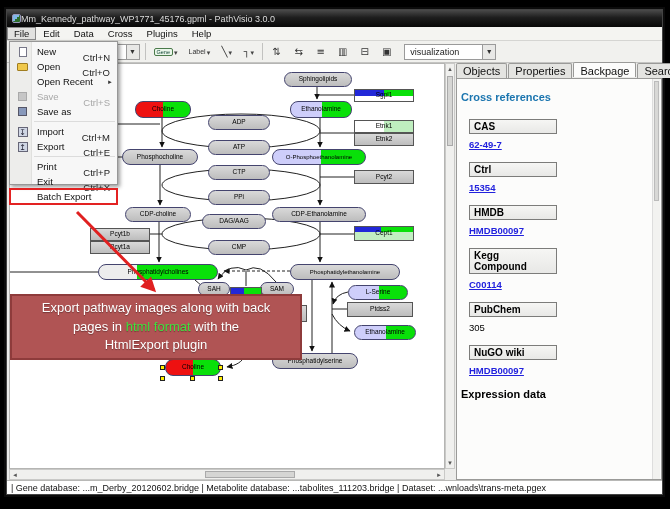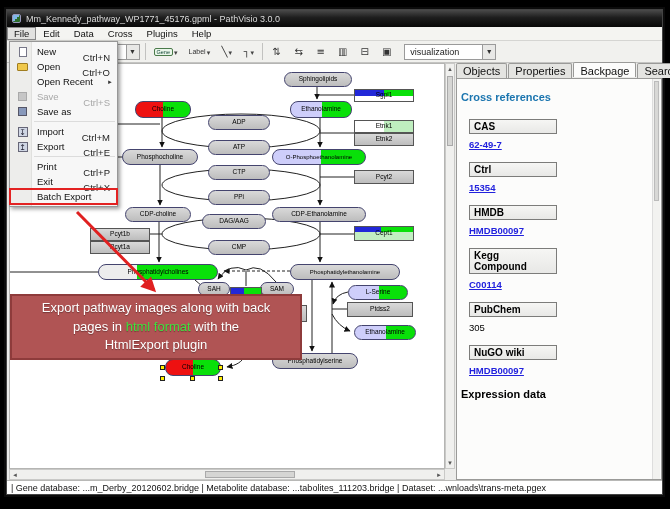--- a/index.html
+++ b/index.html
@@ -7,21 +7,21 @@
   body { background:#000; position:relative; overflow:hidden;
          font-family:"Liberation Sans", sans-serif; }
 
   .window { position:absolute; left:6px; top:9px; width:657px; height:486px;
             background:#ececea; border:1px solid #444; box-shadow:0 0 0 2px #0c0c0c; }
 
   
   .titlebar { position:absolute; left:0; top:0; width:100%; height:17px;
               background:linear-gradient(#4a4a4a,#1d1d1d 45%,#080808);
               color:#dcdcdc; font-size:9px; display:flex; align-items:center;
-              padding-left:5px; gap:5px; }
+              padding-left:5px; }
   .appicon { width:9px; height:9px; border-radius:2px; flex:0 0 auto;
              background:linear-gradient(135deg,#7fb7e8 0 50%,#2c6e2c 50%); border:1px solid #99b; }
 
   
   .menubar { position:absolute; left:0; top:17px; width:100%; height:14px;
              background:#f4f4f1; border-bottom:1px solid #d5d5d2; display:flex;
              align-items:center; font-size:9.5px; color:#111; }
   .menubar .mitem { padding:1px 7px; }
   .menubar .mitem.active { background:#e2e2e0; border:1px solid #8a8a8a; padding:0 6px; }
 
@@ -71,21 +71,21 @@
 
   
   .callout { position:absolute; left:0; top:230px; width:292px; height:66px; z-index:40;
              background:#b05454; border:2px solid #8e3b3b; color:#fff;
              font-weight:normal; font-size:13px; text-align:center; line-height:1.45;
              display:flex; flex-direction:column; justify-content:center;
              text-shadow:0 1px 1px rgba(0,0,0,.35); }
   .callout .em { color:#3fe03f; }
 
   
-  .filemenu { position:absolute; left:2px; top:31px; width:109px; height:166px; z-index:50;
+  .filemenu { position:absolute; left:2px; top:31px; width:109px; height:144px; z-index:50;
               background:#f7f7f7; border:1px solid #979797; box-shadow:2px 2px 4px rgba(0,0,0,.4);
               font-size:9.5px; color:#111; padding:2px 0; }
   .filemenu::before { content:""; position:absolute; left:0; top:0; width:21px; height:100%;
                       background:#ededeb; border-right:1px solid #e0e0de; }
   .fitem { position:relative; height:15px; display:flex; align-items:center; padding-left:4px; }
   .fitem .fico { width:17px; flex:0 0 17px; display:flex; justify-content:center; z-index:1; }
   .fitem .flab { flex:1; padding-left:6px; }
   .fitem .fsc { padding-right:7px; color:#222;margin-top:12px; }
   .fitem.disabled .flab, .fitem.disabled .fsc { color:#a8a8a8; }
   .fsep { height:1px; background:#dcdcdc; margin:2px 2px 2px 24px; }

